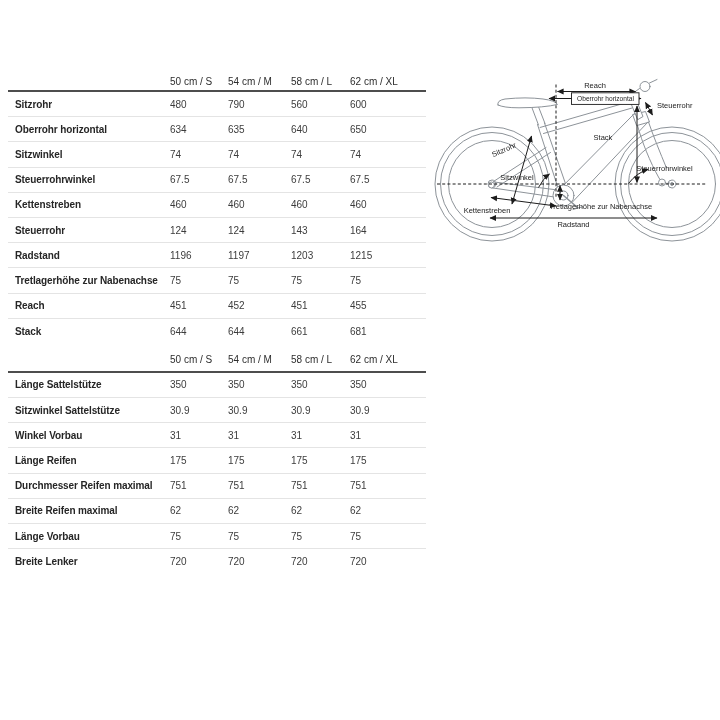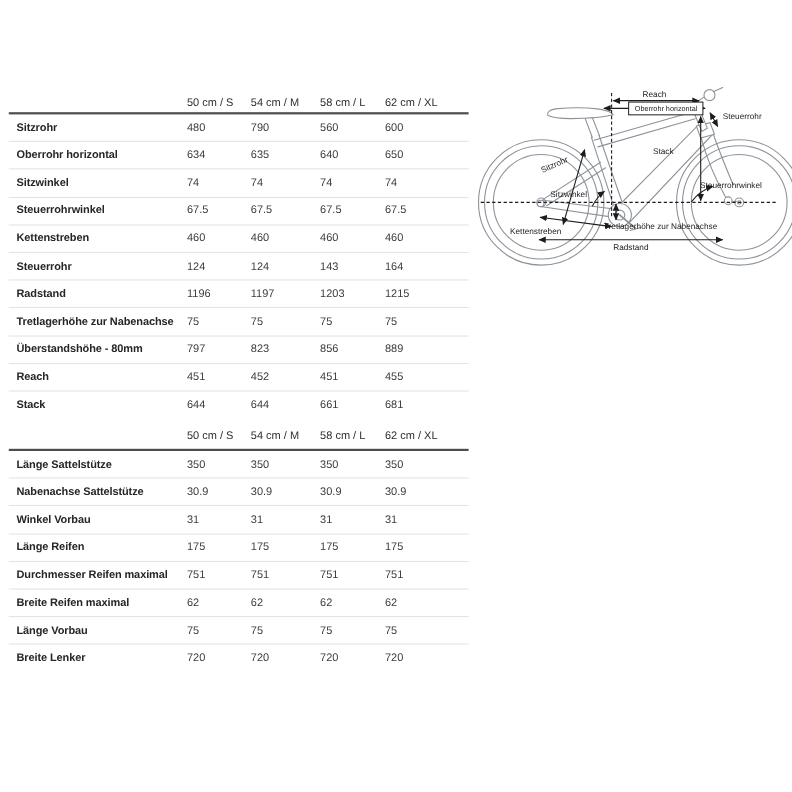--- a/index.html
+++ b/index.html
@@ -1,21 +1,21 @@
 <!DOCTYPE html>
 <html><head>
 <meta charset="utf-8">
 <style>
   html,body { margin:0; padding:0; background:#ffffff; }
   * { box-sizing:border-box; }
   .canvas { position:relative; width:720px; height:720px; background:#ffffff;
             font-family:"Liberation Sans", sans-serif; overflow:hidden; }
 
   
-  .geo-table { position:absolute; left:8px; top:85px; width:418px; }
+  .geo-table { position:absolute; left:8px; top:73px; width:418px; }
   .geo-head, .geo-row {
     display:grid;
     grid-template-columns:162px 58px 63px 59px auto;
   }
   .geo-head { border-bottom:2px solid #4d4d4d; color:#2d2d2d; font-size:10px; }
   .geo-head.first { height:19px; align-items:center; }
   .geo-head:not(.first) { height:29px; align-items:end; }
   .geo-head:not(.first) > div { padding-bottom:6px; }
   .geo-row { height:25.2px; align-items:center; border-bottom:1px solid #e4e4e4;
              font-size:10px; color:#3c3c3c; }
@@ -91,27 +91,20 @@
         <div class="geo-cell">1215</div>
       </div>
       <div class="geo-row">
         <div class="geo-row-label">Tretlagerhöhe zur Nabenachse</div>
         <div class="geo-cell">75</div>
         <div class="geo-cell">75</div>
         <div class="geo-cell">75</div>
         <div class="geo-cell">75</div>
       </div>
       <div class="geo-row">
-        <div class="geo-row-label">Überstandshöhe - 80mm</div>
-        <div class="geo-cell">797</div>
-        <div class="geo-cell">823</div>
-        <div class="geo-cell">856</div>
-        <div class="geo-cell">889</div>
-      </div>
-      <div class="geo-row">
         <div class="geo-row-label">Reach</div>
         <div class="geo-cell">451</div>
         <div class="geo-cell">452</div>
         <div class="geo-cell">451</div>
         <div class="geo-cell">455</div>
       </div>
       <div class="geo-row no-border">
         <div class="geo-row-label">Stack</div>
         <div class="geo-cell">644</div>
         <div class="geo-cell">644</div>
@@ -126,21 +119,21 @@
         <div class="geo-col-head">62 cm / XL</div>
       </div>
       <div class="geo-row">
         <div class="geo-row-label">Länge Sattelstütze</div>
         <div class="geo-cell">350</div>
         <div class="geo-cell">350</div>
         <div class="geo-cell">350</div>
         <div class="geo-cell">350</div>
       </div>
       <div class="geo-row">
-        <div class="geo-row-label">Nabenachse Sattelstütze</div>
+        <div class="geo-row-label">Sitzwinkel Sattelstütze</div>
         <div class="geo-cell">30.9</div>
         <div class="geo-cell">30.9</div>
         <div class="geo-cell">30.9</div>
         <div class="geo-cell">30.9</div>
       </div>
       <div class="geo-row">
         <div class="geo-row-label">Winkel Vorbau</div>
         <div class="geo-cell">31</div>
         <div class="geo-cell">31</div>
         <div class="geo-cell">31</div>

